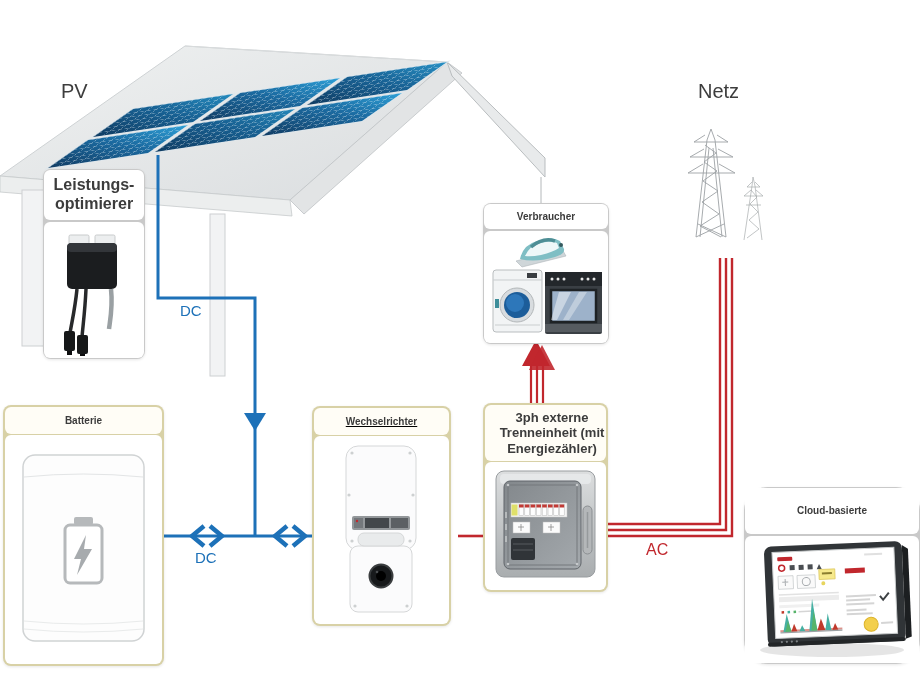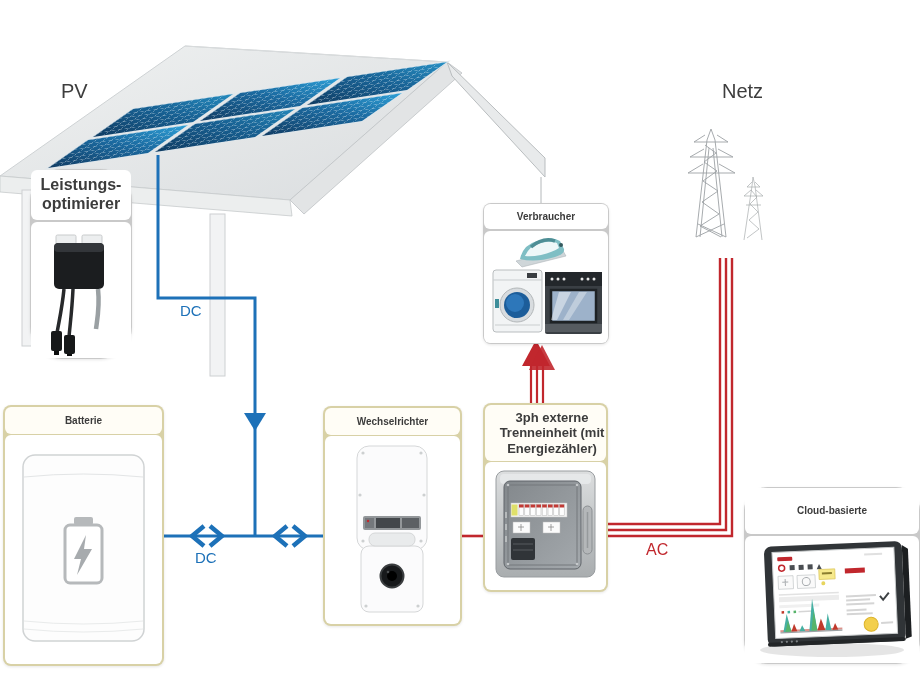--- a/index.html
+++ b/index.html
@@ -127,26 +127,26 @@
     <path d="M604,524 H720 V258" stroke="#c1272d" stroke-width="2.4" fill="none"></path>
     <path d="M604,530 H726 V258" stroke="#c1272d" stroke-width="2.4" fill="none"></path>
     <path d="M604,536 H732 V258" stroke="#c1272d" stroke-width="2.4" fill="none"></path>
     <path d="M531,410 V364 M537,410 V364 M543,410 V364" stroke="#c1272d" stroke-width="2.2" fill="none"></path>
     <polygon points="522,366 550,366 536,340" fill="#c1272d"></polygon>
     <polygon points="529,370 555,370 542,345" fill="#c1272d" opacity="0.9"></polygon>
   </g>
 </svg>
 
 <div class="floatlabel big" style="left:61px;top:80px;">PV</div>
-<div class="floatlabel big" style="left:722px;top:80px;">Netz</div>
+<div class="floatlabel big" style="left:698px;top:80px;">Netz</div>
 <div class="floatlabel dc" style="left:180px;top:302px;">DC</div>
 <div class="floatlabel dc" style="left:195px;top:549px;">DC</div>
 <div class="floatlabel ac" style="left:646px;top:541px;">AC</div>
 
-<div class="group gray" style="left:30px;top:169px;width:100px;height:188px;border-radius:32px;">
+<div class="group gray" style="left:43px;top:169px;width:100px;height:188px;">
   <div class="glabel fs16" style="height:50px;">
     <span>Leistungs-</span>
     <span>optimierer</span>
   </div>
   <div class="gcontent">
     <svg width="98" height="131" viewBox="0 0 98 131">
       <rect x="24" y="10" width="20" height="9" rx="1.5" fill="#eceeef" stroke="#c8cbcc"></rect>
       <rect x="50" y="10" width="20" height="9" rx="1.5" fill="#eceeef" stroke="#c8cbcc"></rect>
       <rect x="22" y="18" width="50" height="46" rx="5" fill="#1b1d1f"></rect>
       <rect x="22" y="18" width="50" height="9" rx="4" fill="#33363a"></rect>
@@ -168,21 +168,21 @@
       <rect x="16" y="16" width="121" height="186" rx="12" fill="#fdfdfd" stroke="#d0d3d4" stroke-width="1.5"></rect>
       <path d="M17,38 Q76,32 136,38" stroke="#e3e5e6" fill="none"></path>
       <path d="M17,182 Q76,188 136,182 M17,190 Q76,196 136,190" stroke="#e9ebeb" fill="none"></path>
       <rect x="67" y="78" width="19" height="8" rx="2" fill="#b6b9bb"></rect>
       <rect x="58" y="86" width="37" height="58" rx="5" fill="#ffffff" stroke="#b6b9bb" stroke-width="3"></rect>
       <polygon points="79,96 67,120 74,120 70,136 85,110 77,110" fill="#a7abae"></polygon>
     </svg>
   </div>
 </div>
 
-<div class="group beige" style="left:323px;top:406px;width:135px;height:216px;">
+<div class="group beige" style="left:312px;top:406px;width:135px;height:216px;text-decoration:underline;">
   <div class="glabel fs15" style="height:27px;">Wechselrichter</div>
   <div class="gcontent">
     <svg width="131" height="180" viewBox="0 0 131 180">
       <rect x="30" y="6" width="70" height="104" rx="12" fill="#fbfbfc" stroke="#d5d7d8"></rect>
       <rect x="34" y="106" width="62" height="66" rx="8" fill="#fbfbfc" stroke="#d5d7d8"></rect>
       <g fill="#cdd0d1">
         <circle cx="36" cy="13" r="1.6"></circle>
           <circle cx="94" cy="13" r="1.6"></circle>
           <circle cx="33" cy="55" r="1.6"></circle>
           <circle cx="97" cy="55" r="1.6"></circle>

